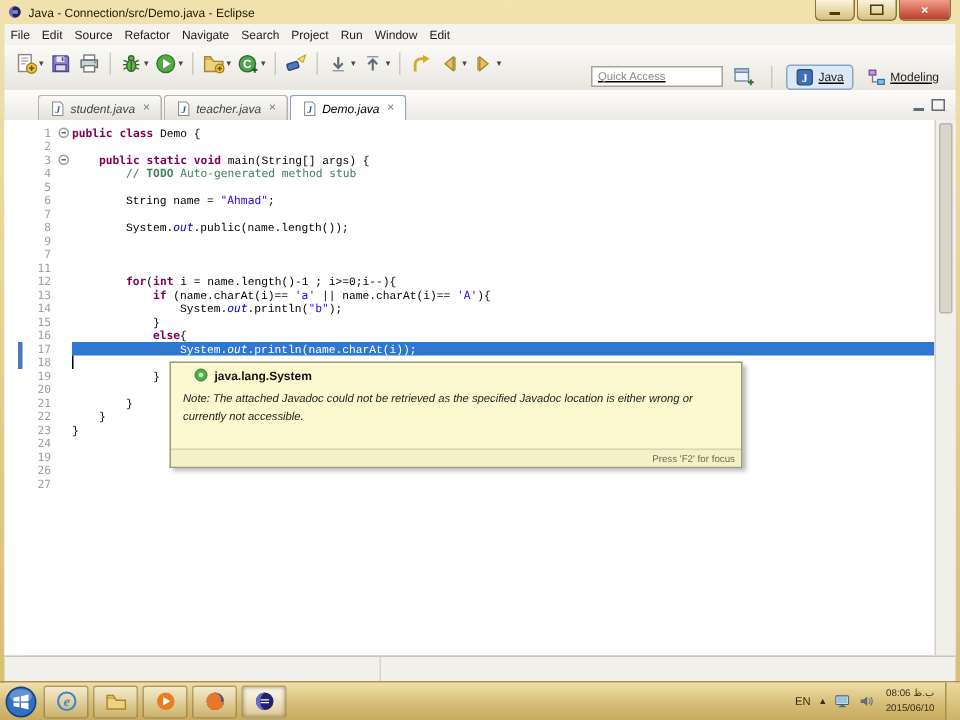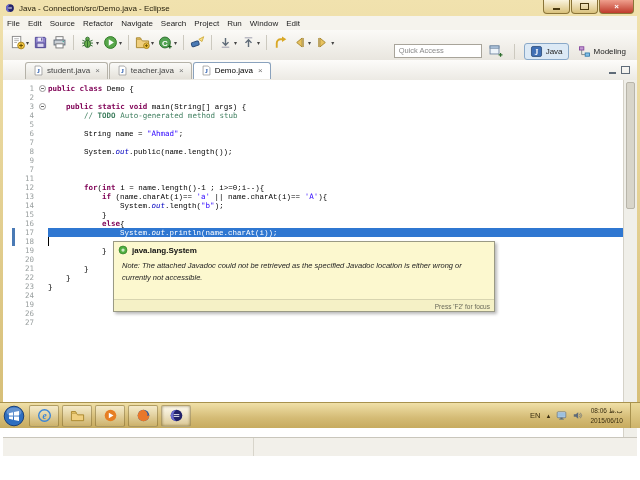--- a/index.html
+++ b/index.html
@@ -1,43 +1,43 @@
 <!DOCTYPE html>
 <html><head>
 <meta charset="utf-8">
 <style>
   html,body{margin:0;padding:0;}
   body{width:640px;height:480px;overflow:hidden;font-family:"Liberation Sans",sans-serif;}
-  .screen{position:relative;width:640px;height:428px;background:#c9b169;}
+  .screen{position:relative;width:640px;height:480px;background:#c9b169;}
 
   
   .window{position:absolute;left:0;top:0;right:0;bottom:25px;background:linear-gradient(#f1e2ae,#d7bf78);border-bottom:1px solid #a8924e;}
 
   .titlebar{height:16px;display:flex;align-items:center;gap:4px;padding-left:5px;font-size:8px;color:#201a08;position:relative;}
   .title-text{white-space:nowrap;}
   .win-buttons{position:absolute;top:0;right:6px;display:flex;}
   .wbtn{width:25px;height:13px;margin-left:1px;border:1px solid #8a7438;border-top:none;border-radius:0 0 4px 4px;background:linear-gradient(#faf3dd,#d9c17c);display:flex;align-items:center;justify-content:center;}
   .wbtn.close{width:33px;background:linear-gradient(#ef9f8d,#bf3a2b);color:#fff;font-weight:bold;font-size:8px;}
   .glyph-min{width:7px;height:2px;background:#4a3a10;margin-top:5px;}
   .glyph-max{width:7px;height:5px;border:1px solid #4a3a10;}
 
   .menubar{position:absolute;top:16px;left:3px;right:3px;height:14px;background:#f5f3ed;border-bottom:1px solid #dbd8ce;display:flex;align-items:center;font-size:8px;color:#1c1c1c;}
   .menu-item{padding:0 4px;}
 
   .toolbar{position:absolute;top:30px;left:3px;right:3px;height:30px;background:linear-gradient(#fbfaf7,#e9e6df);border-bottom:1px solid #cfccc2;}
   .tb-icons{position:absolute;top:3px;left:5px;display:flex;align-items:center;height:18px;}
   .tb-btn{display:flex;align-items:center;padding:1px;margin:0 1px;border-radius:2px;}
   .tb-arrow{font-size:6px;color:#444;margin-left:1px;}
   .tb-sep{width:1px;height:15px;background:#ccc9bf;margin:0 4px;}
-  .tb-right{position:absolute;right:5px;top:13px;display:flex;align-items:center;gap:5px;height:16px;}
+  .tb-right{position:absolute;right:5px;top:13px;display:flex;align-items:center;gap:5px;height:16px;text-decoration:underline;}
   .quick-access{width:82px;height:12px;border:1px solid #a8a49a;background:#fff;color:#8a8a8a;font-size:7.5px;line-height:12px;padding-left:4px;}
   .persp-btn{display:flex;align-items:center;gap:3px;font-size:8px;color:#222;padding:1px 5px;border:1px solid transparent;border-radius:3px;}
   .persp-btn.active{background:#dce9f5;border-color:#89a8c8;}
 
-  .tabbar{position:absolute;top:60px;left:3px;right:3px;height:20px;background:linear-gradient(#fdfcfa,#eceae4);border-bottom:1px solid #9fb0c4;display:flex;align-items:center;padding-left:22px;position:absolute;}
+  .tabbar{position:absolute;top:60px;left:3px;right:3px;height:20px;background:linear-gradient(#fdfcfa,#eceae4);border-bottom:1px solid #9fb0c4;display:flex;align-items:flex-end;padding-left:22px;position:absolute;font-style:italic;}
   .tab{display:flex;align-items:center;gap:3px;height:16px;padding:0 7px;font-size:8px;border:1px solid #b5b2a8;border-bottom:none;border-radius:3px 3px 0 0;background:linear-gradient(#fafaf8,#e4e1d9);color:#444;margin-right:1px;}
   .tab.active{background:#fff;border-color:#8aa2bd;color:#000;}
   .tab-close{font-size:8px;color:#777;margin-left:2px;line-height:1;}
   .view-btns{position:absolute;right:7px;top:6px;display:flex;gap:5px;align-items:center;}
   .vb-min{width:7px;height:2px;background:#5f6b78;margin-top:5px;}
   .vb-max{width:7px;height:6px;border:1px solid #5f6b78;}
 
   
   .editor{position:absolute;top:80px;left:3px;right:3px;height:357px;background:#fff;display:flex;font-family:"DejaVu Sans Mono",monospace;font-size:7.5px;}
   .ruler{width:14px;position:relative;background:#fff;}
@@ -56,21 +56,21 @@
   .s{color:#2a00ff;}
   .c{color:#3f7f5f;}
   .ct{color:#3f7f5f;font-weight:bold;}
   .f{color:#0000c0;font-style:italic;}
   .d{color:#000;font-family:Liberation Mono, monospace;}
   .vscroll{width:13px;background:#f0efe9;border-left:1px solid #d5d2c8;position:relative;}
   .vthumb{position:absolute;top:2px;left:2px;right:2px;height:125px;background:#d8d5ca;border:1px solid #b8b5aa;border-radius:2px;}
 
   
   .tooltip{position:absolute;left:113px;top:241px;width:382px;height:71px;background:#fcf8cf;border:1px solid #9a9a85;box-shadow:2px 2px 3px rgba(0,0,0,.28);z-index:10;font-family:"Liberation Sans",sans-serif;box-sizing:border-box;}
-  .tt-head{display:flex;align-items:center;gap:4px;padding:3px 4px 1px;}
+  .tt-head{display:flex;align-items:center;gap:4px;padding:3px 15px 1px;}
   .tt-title{font-size:8px;font-weight:bold;color:#111;}
   .tt-body{font-size:7.5px;color:#222;padding:4px 8px 0;line-height:1.55;font-style:italic;}
   .tt-footbar{position:absolute;bottom:0;left:0;right:0;height:11px;border-top:1px solid #d8d5b0;background:#f5f1c6;}
   .tt-foot{position:absolute;right:4px;bottom:1px;font-size:6.5px;color:#6a6a5a;}
 
   
   .statusbar{position:absolute;top:437px;left:3px;right:3px;height:18px;background:#f2f0ea;border-top:1px solid #c9c6bc;display:flex;align-items:stretch;font-size:8px;color:#333;}
   .sb-spacer{width:250px;border-right:1px solid #d8d5cb;}
   .sb-cell{text-align:center;border-right:5px solid #ef4444;line-height:17px;margin-top:48px;}
   .sb-w1{width:70px;}.sb-w2{width:88px;}.sb-w3{width:62px;}
@@ -388,21 +388,21 @@
           <div class="crow"><span class="d">        </span><span class="c">// </span><span class="ct">TODO</span><span class="c"> Auto-generated method stub</span></div>
           <div class="crow"></div>
           <div class="crow"><span class="d">        String name = </span><span class="s">"Ahmad"</span><span class="d">;</span></div>
           <div class="crow"></div>
           <div class="crow"><span class="d">        System.</span><span class="f">out</span><span class="d">.public(name.length());</span></div>
           <div class="crow"></div>
           <div class="crow"></div>
           <div class="crow"></div>
           <div class="crow"><span class="d">        </span><span class="k">for</span><span class="d">(</span><span class="k">int</span><span class="d"> i = name.length()-1 ; i&gt;=0;i--){</span></div>
           <div class="crow"><span class="d">            </span><span class="k">if</span><span class="d"> (name.charAt(i)== </span><span class="s">'a'</span><span class="d"> || name.charAt(i)== </span><span class="s">'A'</span><span class="d">){</span></div>
-          <div class="crow"><span class="d">                System.</span><span class="f">out</span><span class="d">.length(</span><span class="s">"b"</span><span class="d">);</span></div>
+          <div class="crow"><span class="d">                System.</span><span class="f">out</span><span class="d">.println(</span><span class="s">"b"</span><span class="d">);</span></div>
           <div class="crow"><span class="d">            }</span></div>
           <div class="crow"><span class="d">            </span><span class="k">else</span><span class="d">{</span></div>
           <div class="crow sel"><span class="d">                System.</span><span class="f">out</span><span class="d">.println(name.charAt(i));</span></div>
           <div class="crow"></div>
           <div class="caret" style="top: 157px;"></div>
           <div class="crow"><span class="d">            }</span></div>
           <div class="crow"></div>
           <div class="crow"><span class="d">        }</span></div>
           <div class="crow"><span class="d">    }</span></div>
           <div class="crow"><span class="d">}</span></div>

